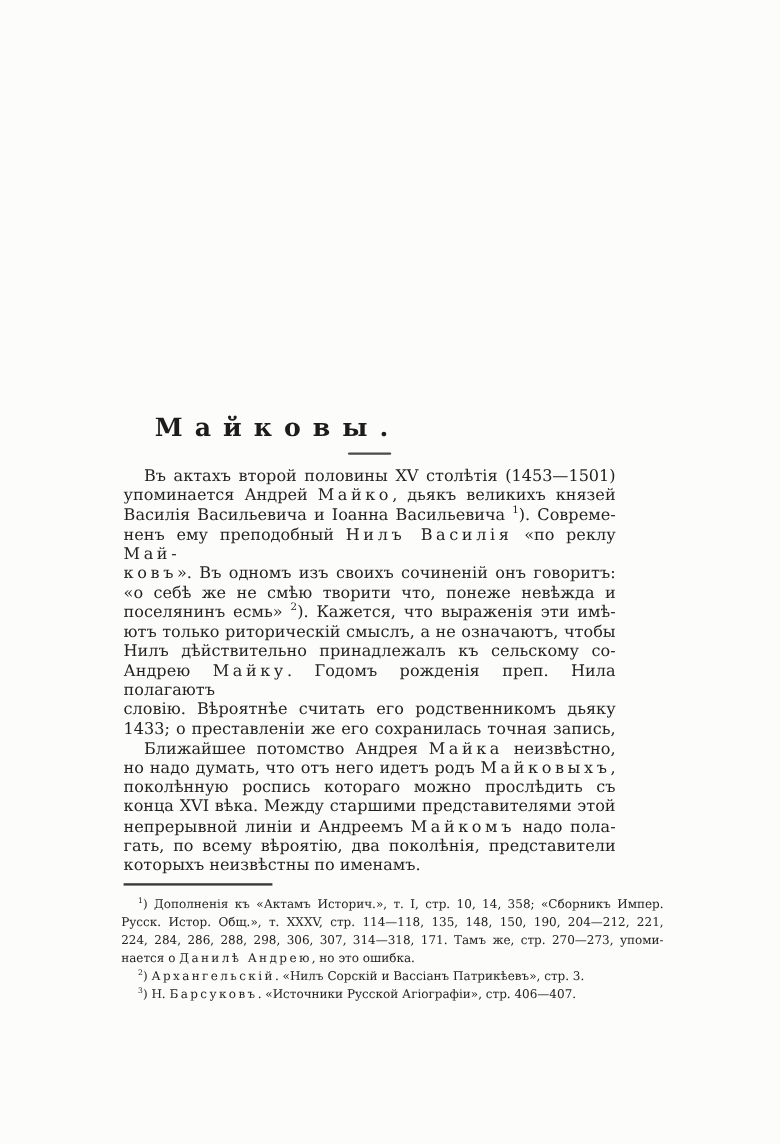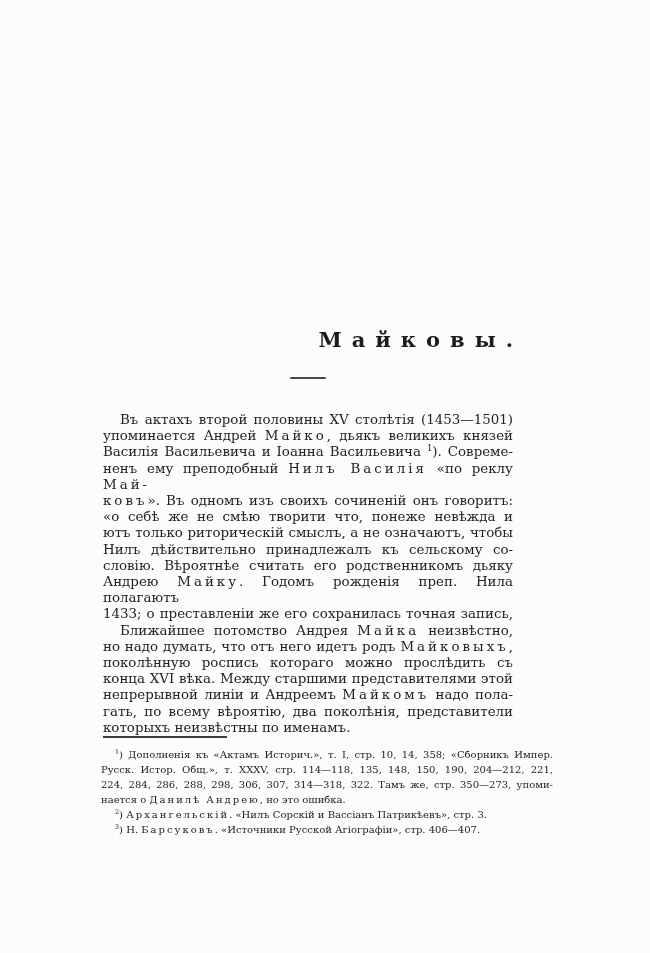--- a/index.html
+++ b/index.html
@@ -15,40 +15,40 @@
     background: #fcfcfa;
     color: #242220;
     font-family: "DejaVu Serif", "Liberation Serif", serif;
     overflow: hidden;
   }
   .chapter-title {
     position: absolute;
     top: 327px;
     left: 103px;
     width: 410px;
-    margin: 0;
-    text-align: right;
+    margin: 16px;
+    text-align: left;
     font-size: 21px;
     font-weight: bold;
     letter-spacing: 10px;
     padding-left: 10px; 
     color: #1d1c1a;
   }
   .title-divider {
     position: absolute;
     top: 377px;
     left: 290px;
     width: 36px;
     height: 2px;
     background: #4a4a48;
     border-radius: 1px;
   }
   .body-text {
     position: absolute;
-    top: 412px;
+    top: 390px;
     left: 103px;
     width: 410px;
     font-size: 13.4px;
     line-height: 16.2px;
   }
   .footnote-separator {
     position: absolute;
     top: 736px;
     left: 103px;
     width: 124px;
@@ -89,44 +89,45 @@
   <div class="title-divider"></div>
 
   <div class="body-text">
       <div class="para">
         <div class="line indent"><span>Въ актахъ второй половины XV столѣтія (1453—1501)</span></div>
         <div class="line"><span>упоминается Андрей </span><span class="sp">Майко</span><span>, дьякъ великихъ князей</span></div>
         <div class="line"><span>Василія Васильевича и Іоанна Васильевича </span><sup class="fnref">1</sup><span>). Совреме-</span></div>
         <div class="line"><span>ненъ ему преподобный </span><span class="sp">Нилъ Василія</span><span> «по реклу </span><span class="sp">Май-</span></div>
         <div class="line"><span class="sp">ковъ</span><span>». Въ одномъ изъ своихъ сочиненій онъ говоритъ:</span></div>
         <div class="line"><span>«о себѣ же не смѣю творити что, понеже невѣжда и</span></div>
+        <div class="line"><span>поселянинъ есмь» </span><sup class="fnref">2</sup><span>). Кажется, что выраженія эти имѣ-</span></div>
         <div class="line"><span>ютъ только риторическій смыслъ, а не означаютъ, чтобы</span></div>
         <div class="line"><span>Нилъ дѣйствительно принадлежалъ къ сельскому со-</span></div>
+        <div class="line"><span>Андрею </span><span class="sp">Майку</span><span>. Годомъ рожденія преп. Нила полагаютъ</span></div>
         <div class="line"><span>словію. Вѣроятнѣе считать его родственникомъ дьяку</span></div>
-        <div class="line"><span>Андрею </span><span class="sp">Майку</span><span>. Годомъ рожденія преп. Нила полагаютъ</span></div>
         <div class="line"><span>1433; о преставленіи же его сохранилась точная запись,</span></div>
       </div>
       <div class="para">
         <div class="line indent"><span>Ближайшее потомство Андрея </span><span class="sp">Майка</span><span> неизвѣстно,</span></div>
         <div class="line"><span>но надо думать, что отъ него идетъ родъ </span><span class="sp">Майковыхъ</span><span>,</span></div>
         <div class="line"><span>поколѣнную роспись котораго можно прослѣдить съ</span></div>
         <div class="line"><span>конца XVI вѣка. Между старшими представителями этой</span></div>
         <div class="line"><span>непрерывной линіи и Андреемъ </span><span class="sp">Майкомъ</span><span> надо пола-</span></div>
         <div class="line"><span>гать, по всему вѣроятію, два поколѣнія, представители</span></div>
         <div class="line last"><span>которыхъ неизвѣстны по именамъ.</span></div>
       </div>
     </div>
 
   <div class="footnote-separator"></div>
 
   <div class="footnotes">
       <div class="para">
         <div class="line indent"><sup class="fnref">1</sup><span>) Дополненія къ «Актамъ Историч.», т. I, стр. 10, 14, 358; «Сборникъ Импер.</span></div>
         <div class="line"><span>Русск. Истор. Общ.», т. XXXV, стр. 114—118, 135, 148, 150, 190, 204—212, 221,</span></div>
-        <div class="line"><span>224, 284, 286, 288, 298, 306, 307, 314—318, 322. Тамъ же, стр. 350—273, упоми-</span></div>
+        <div class="line"><span>224, 284, 286, 288, 298, 306, 307, 314—318, 171. Тамъ же, стр. 270—273, упоми-</span></div>
         <div class="line last"><span>нается о </span><span class="sp">Данилѣ Андрею</span><span>, но это ошибка.</span></div>
       </div>
       <div class="para">
         <div class="line last indent"><sup class="fnref">2</sup><span>) </span><span class="sp">Архангельскій</span><span>. «Нилъ Сорскій и Вассіанъ Патрикѣевъ», стр. 3.</span></div>
       </div>
       <div class="para">
         <div class="line last indent"><sup class="fnref">3</sup><span>) Н. </span><span class="sp">Барсуковъ</span><span>. «Источники Русской Агіографіи», стр. 406—407.</span></div>
       </div>
     </div>
 </div>

